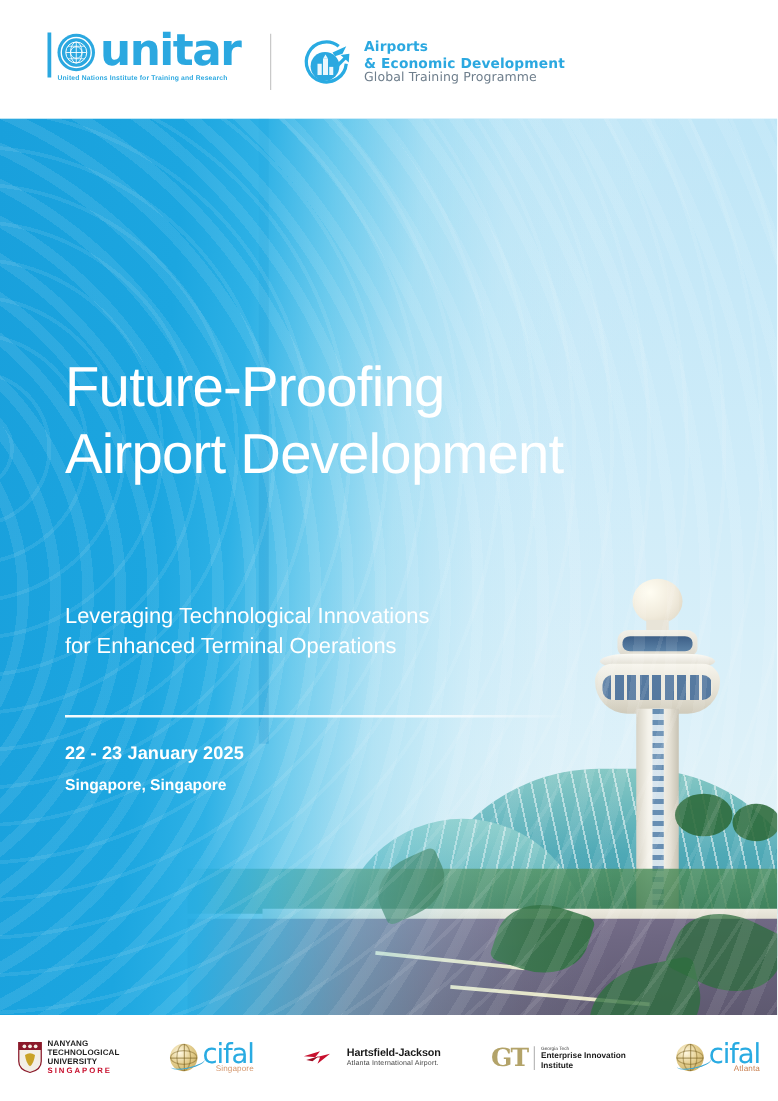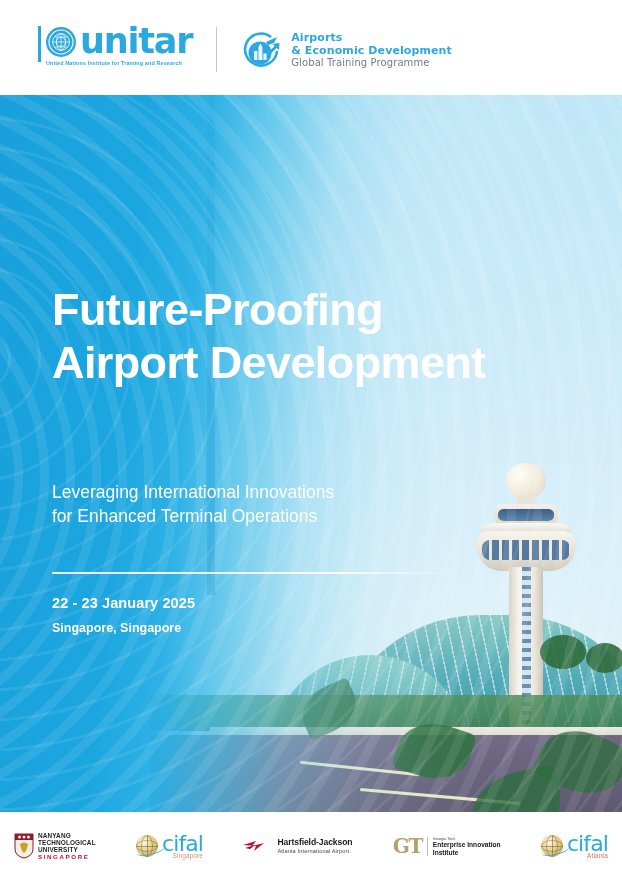--- a/index.html
+++ b/index.html
@@ -100,21 +100,21 @@
      background:repeating-radial-gradient(circle at 2% 38%,
         rgba(255,255,255,.10) 0 3px, rgba(255,255,255,0) 3px 30px);opacity:.8;}
   .glass-pole{position:absolute;left:207px;top:0;width:8px;height:500px;
      background:linear-gradient(90deg,rgba(30,90,150,.55),rgba(60,130,190,.75),rgba(25,80,140,.5));}
   .glass-panel{position:absolute;left:215px;top:0;width:407px;height:470px;
      background:linear-gradient(120deg,rgba(255,255,255,.13),rgba(255,255,255,0) 60%);}
 
   
   .hero-text{position:absolute;left:52px;top:0;width:560px;}
   .title{position:absolute;top:188px;left:0;width:440px;color:#fff;font-size:45px;line-height:53px;
-         font-weight:700;letter-spacing:-.6px;font-family:"Liberation Sans",sans-serif;}
+         font-weight:400;letter-spacing:-.6px;font-family:"Liberation Sans",sans-serif;}
   .subtitle{position:absolute;top:385px;left:0;width:300px;color:#fff;font-size:17.5px;line-height:24px;
          font-weight:400;font-family:"Liberation Sans",sans-serif;}
   .rule{position:absolute;left:0;top:477px;width:560px;height:2px;
         background:linear-gradient(90deg,rgba(255,255,255,.95) 0%,rgba(255,255,255,.9) 52%,rgba(255,255,255,0) 72%);}
   .date{position:absolute;top:500px;left:0;color:#fff;font-size:14.5px;font-weight:bold;letter-spacing:.1px;}
   .location{position:absolute;top:526px;left:0;color:#fff;font-size:12.5px;font-weight:700;}
 
   
   .footer{position:absolute;left:0;top:812px;width:622px;height:69px;background:#fff;
           display:flex;align-items:center;}
@@ -260,21 +260,21 @@
     </div>
 
     <div class="glass-panel"></div>
     <div class="glass-pole"></div>
     <div class="hero-tint"></div>
     <div class="hero-waves"></div>
     <div class="hero-waves2"></div>
 
     <div class="hero-text">
       <div class="title">Future-Proofing Airport Development</div>
-      <div class="subtitle">Leveraging International Innovations for Enhanced Terminal Operations</div>
+      <div class="subtitle">Leveraging Technological Innovations for Enhanced Terminal Operations</div>
       <div class="rule"></div>
       <div class="date">22 - 23 January 2025</div>
       <div class="location">Singapore, Singapore</div>
     </div>
 
   </div>
 
   <div class="footer">
     <div class="f-logos">
 

